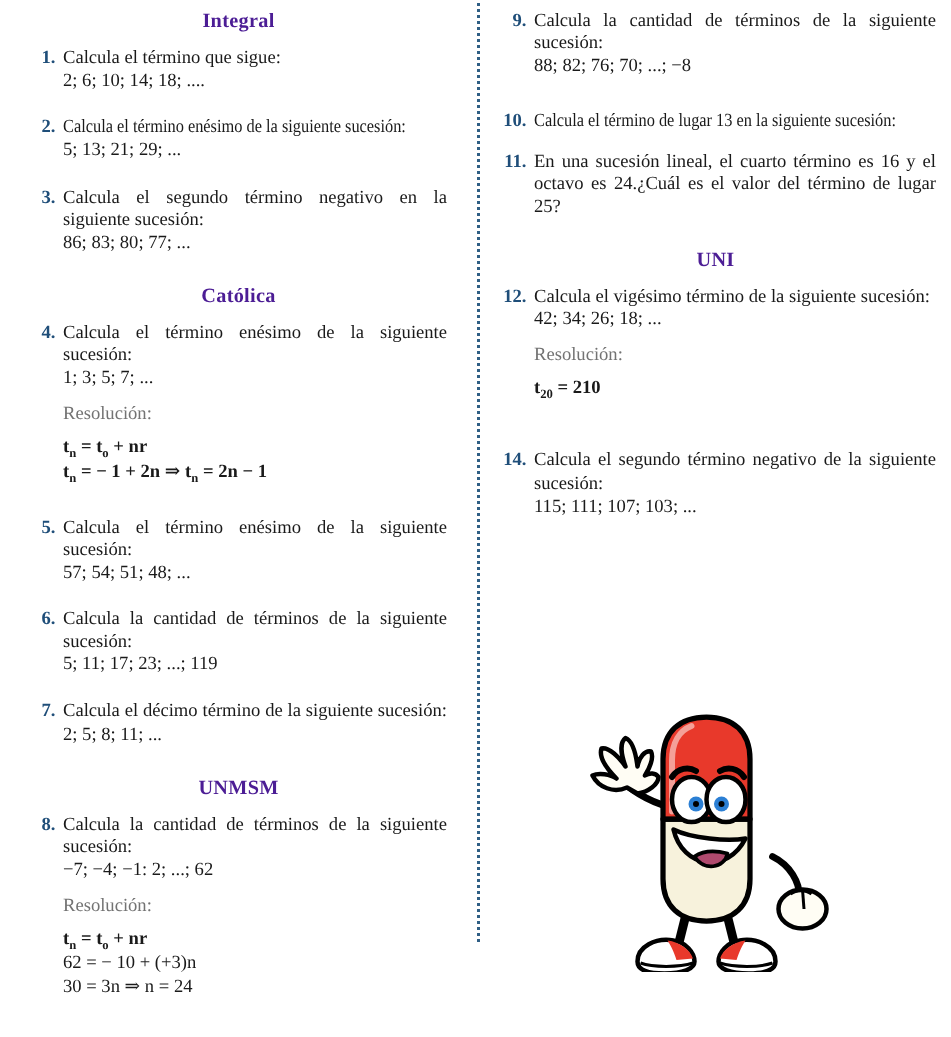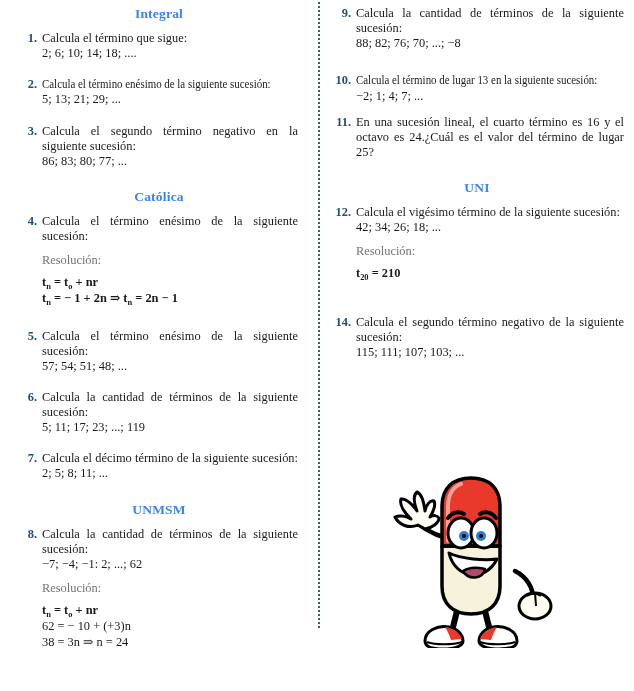--- a/index.html
+++ b/index.html
@@ -39,21 +39,21 @@
     width: 312px;
     padding: 6px 14px 0 20px;
   }
   .col-right {
     left: 322px;
     width: 312px;
     padding: 6px 10px 0 8px;
   }
   .section-title {
     text-align: center;
-    color: #3b82f6;
+    color: #4c1d95;
     font-weight: bold;
     font-size: 13.5px;
     margin: 0 0 9px 0;
     letter-spacing: .2px;
   }
   .section-title.spaced-top {
     margin-top: 20px;
   }
   .item {
     position: relative;
@@ -164,20 +164,21 @@
         <p class="seq">86; 83; 80; 77; ...</p>
       </span>
     </div>
 
     <div class="section-title spaced-top">Católica</div>
 
     <div class="item">
       <span class="num">4.</span>
       <span class="body">
         <p class="q">Calcula el término enésimo de la siguiente sucesión:</p>
+        <p class="seq">1; 3; 5; 7; ...</p>
         <p class="reso-label">Resolución:</p>
         <p class="formula">t<sub>n</sub> = t<sub>o</sub> + nr</p>
         <p class="formula">t<sub>n</sub> = − 1 + 2n ⇒ t<sub>n</sub> = 2n − 1</p>
       </span>
     </div>
 
     <div class="gap-md"></div>
 
     <div class="item">
       <span class="num">5.</span>
@@ -209,42 +210,41 @@
     <div class="section-title spaced-top">UNMSM</div>
 
     <div class="item">
       <span class="num">8.</span>
       <span class="body">
         <p class="q">Calcula la cantidad de términos de la siguiente sucesión:</p>
         <p class="seq">−7; −4; −1: 2; ...; 62</p>
         <p class="reso-label">Resolución:</p>
         <p class="formula">t<sub>n</sub> = t<sub>o</sub> + nr</p>
         <p class="formula light">62 = − 10 + (+3)n</p>
-        <p class="formula light">38 = 3n ⇒ n = 24</p>
+        <p class="formula light">30 = 3n ⇒ n = 24</p>
       </span>
     </div>
   </div>
 
   <div class="col col-right">
 
     <div class="item">
       <span class="num wide">9.</span>
       <span class="body">
         <p class="q">Calcula la cantidad de términos de la siguiente sucesión:</p>
         <p class="seq">88; 82; 76; 70; ...; −8</p>
       </span>
     </div>
 
     <div class="gap-md"></div>
 
     <div class="item">
       <span class="num wide">10.</span>
       <span class="body">
         <p class="q nojust condensed">Calcula el término de lugar 13 en la siguiente sucesión:</p>
-        <p class="seq">−2; 1; 4; 7; ...</p>
       </span>
     </div>
 
     <div class="item">
       <span class="num wide">11.</span>
       <span class="body">
         <p class="q">En una sucesión lineal, el cuarto término es 16 y el octavo es 24.¿Cuál es el valor del término de lugar 25?</p>
       </span>
     </div>
 

